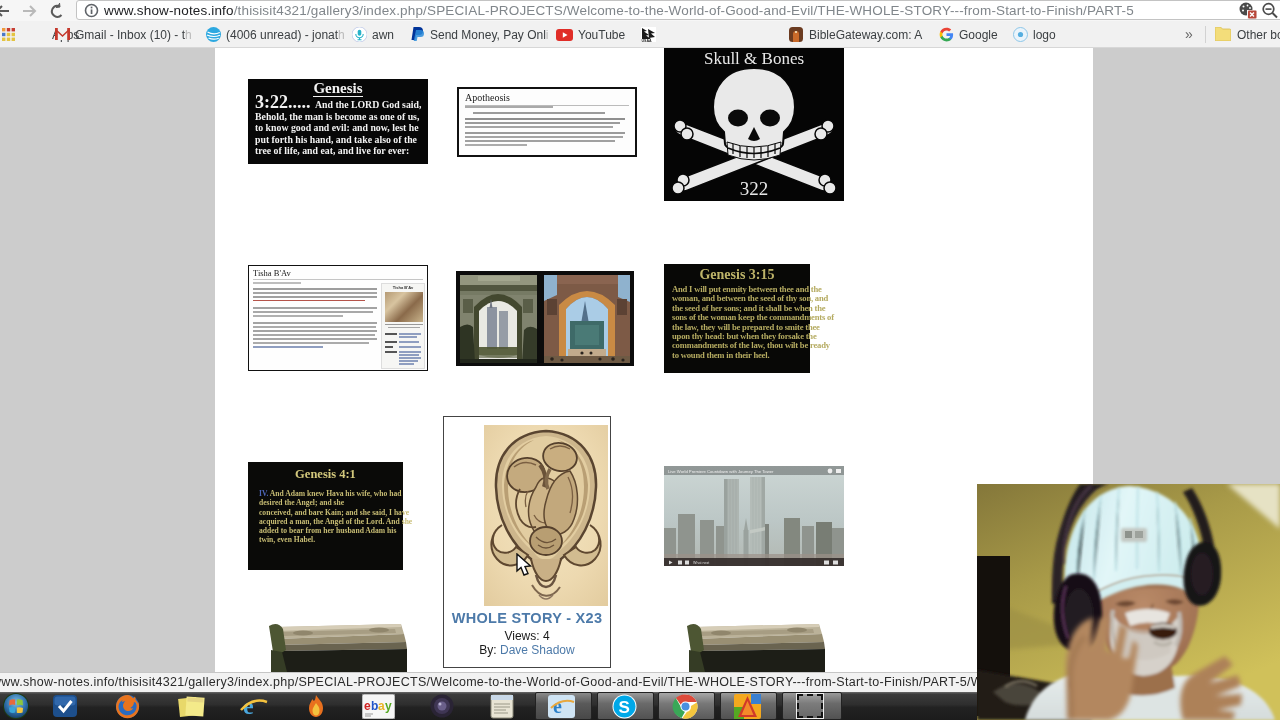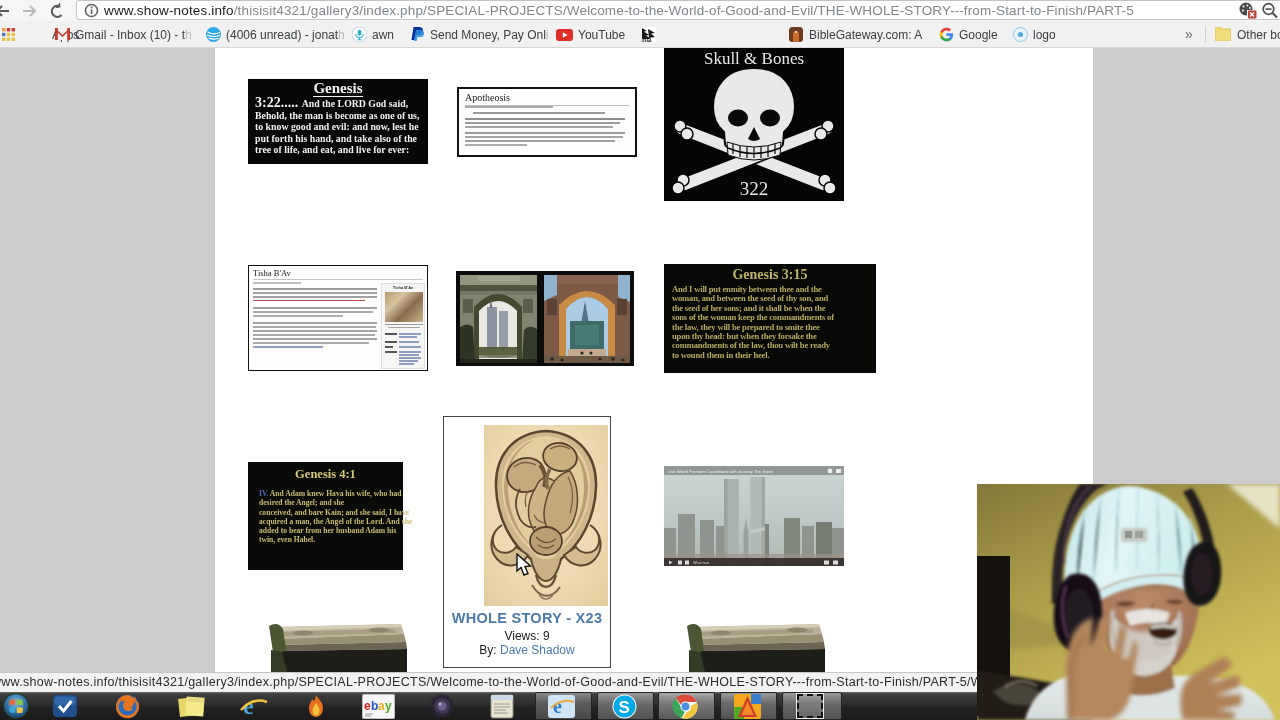--- a/index.html
+++ b/index.html
@@ -122,21 +122,21 @@
   </svg>
   <span class="abs" style="left:1237px;top:7px;white-space:nowrap;">Other bo</span>
 </div>
 
 <div class="abs" id="page" style="left:0;top:48px;width:1280px;height:624px;background:#cccccc;"></div>
 <div class="abs" id="white" style="left:215px;top:48px;width:878px;height:624px;background:#ffffff;"></div>
 <div class="abs" id="gallery" style="left:0;top:0;width:1280px;height:720px;">
 
 <div class="abs" style="left:248px;top:79px;width:180px;height:85px;background:#070707;color:#f2f2f2;font-family:'Liberation Serif',serif;font-weight:bold;">
   <div style="text-align:center;font-size:15px;line-height:17px;margin-top:1px;"><span style="border-bottom:1.5px solid #f2f2f2;">Genesis</span></div>
-  <div style="padding:0 7px;font-size:9.8px;line-height:11.5px;white-space:nowrap;"><span style="font-size:14px;">3:22..... </span>And the LORD God said,<br>Behold, the man is become as one of us,<br>to know good and evil: and now, lest he<br>put forth his hand, and take also of the<br>tree of life, and eat, and live for ever:</div>
+  <div style="padding:0 7px;font-size:9.8px;line-height:11.5px;white-space:nowrap;"><span style="font-size:18px;">3:22..... </span>And the LORD God said,<br>Behold, the man is become as one of us,<br>to know good and evil: and now, lest he<br>put forth his hand, and take also of the<br>tree of life, and eat, and live for ever:</div>
 </div>
 
 <div class="abs" style="left:457px;top:87px;width:180px;height:70px;background:#fdfdfd;border:2px solid #111;">
   <div style="margin:3px 6px 0;font-family:'Liberation Serif',serif;font-size:10px;color:#222;border-bottom:1px solid #bbb;padding-bottom:2px;">Apotheosis</div>
   <div class="abs" style="left:6px;top:17px;width:88px;height:2px;background:#a9a9a9;"></div>
   <div class="abs" style="left:14px;top:23px;width:132px;height:2px;background:#9b9b9b;"></div>
   <div class="abs" style="left:6px;top:29px;width:160px;height:2px;background:#8f8f8f;"></div>
   <div class="abs" style="left:6px;top:33px;width:155px;height:2px;background:#9b9b9b;"></div>
   <div class="abs" style="left:6px;top:37px;width:148px;height:2px;background:#a5a5a5;"></div>
   <div class="abs" style="left:6px;top:43px;width:160px;height:2px;background:#9b9b9b;"></div>
@@ -209,21 +209,21 @@
     <div class="abs" style="left:17px;top:62px;width:22px;height:1.5px;background:#8f9ec0;"></div>
     <div class="abs" style="left:3px;top:67px;width:12px;height:1.5px;background:#555;"></div>
     <div class="abs" style="left:17px;top:67px;width:22px;height:1.5px;background:#8f9ec0;"></div>
     <div class="abs" style="left:17px;top:70px;width:20px;height:1.5px;background:#8f9ec0;"></div>
     <div class="abs" style="left:17px;top:73px;width:22px;height:1.5px;background:#8f9ec0;"></div>
     <div class="abs" style="left:17px;top:76px;width:19px;height:1.5px;background:#8f9ec0;"></div>
     <div class="abs" style="left:17px;top:79px;width:15px;height:1.5px;background:#8f9ec0;"></div>
   </div>
 </div>
 
-<div class="abs" style="left:664px;top:264px;width:212px;height:109px;background:#080806;color:#b5ab61;font-family:'Liberation Serif',serif;font-weight:bold;">
+<div class="abs" style="left:664px;top:264px;width:146px;height:109px;background:#080806;color:#b5ab61;font-family:'Liberation Serif',serif;font-weight:bold;">
   <div style="text-align:center;font-size:14px;margin-top:3px;color:#beb469;">Genesis 3:15</div>
   <div style="padding:2px 0 0 8px;font-size:8.6px;letter-spacing:-0.2px;line-height:9.4px;white-space:nowrap;">And I will put enmity between thee and the<br>woman, and between the seed of thy son, and<br>the seed of her sons; and it shall be when the<br>sons of the woman keep the commandments of<br>the law, they will be prepared to smite thee<br>upon thy head: but when they forsake the<br>commandments of the law, thou wilt be ready<br>to wound them in their heel.</div>
 </div>
 
 <svg class="abs" style="left:456px;top:271px" width="178" height="95" viewBox="0 0 178 95">
   <rect width="178" height="95" fill="#0c0c0c"></rect>
   <g>
 
     <rect x="4" y="4" width="77" height="88" fill="#80836e"></rect>
     <rect x="4" y="4" width="77" height="12" fill="#93967f"></rect>
@@ -316,21 +316,21 @@
     <path d="M47 134 C50 148 56 156 62 156 C68 156 74 148 77 134" fill="#c9b086" stroke="#5f4830" stroke-width="2"></path>
     <path d="M52 150 C56 166 68 166 72 150" fill="none" stroke="#6a5440" stroke-width="2.5"></path>
     <path d="M48 160 C56 174 68 174 76 162" fill="none" stroke="#7d664e" stroke-width="2"></path>
     <path d="M55 170 q7 8 14 0" fill="none" stroke="#8d7660" stroke-width="1.5"></path>
   </svg>
 
   <svg class="abs" style="left:69px;top:136px" width="22" height="26" viewBox="0 0 22 26">
     <path d="M4 1 L4 18 L8 14.5 L11 22 L15 20.5 L12 13.5 L17.5 13 Z" fill="#fff" stroke="#111" stroke-width="1.4"></path>
   </svg>
   <div style="position:absolute;left:0;top:193px;width:100%;text-align:center;font-size:14.5px;font-weight:bold;color:#4d7aa9;letter-spacing:0.3px;">WHOLE STORY - X23</div>
-  <div style="position:absolute;left:0;top:212px;width:100%;text-align:center;font-size:12px;color:#1a1a1a;">Views: 9</div>
+  <div style="position:absolute;left:0;top:212px;width:100%;text-align:center;font-size:12px;color:#1a1a1a;">Views: 4</div>
   <div style="position:absolute;left:0;top:226px;width:100%;text-align:center;font-size:12px;color:#1a1a1a;">By: <span style="color:#4d7aa9;">Dave Shadow</span></div>
 </div>
 
 <svg class="abs" style="left:664px;top:466px" width="180" height="100" viewBox="0 0 180 100">
   <defs>
     <linearGradient id="sky2" x1="0" y1="0" x2="0" y2="1">
       <stop offset="0%" stop-color="#ccd6d4"></stop>
           <stop offset="55%" stop-color="#bcc7c6"></stop>
           <stop offset="100%" stop-color="#b2b8b2"></stop>
     </linearGradient>

